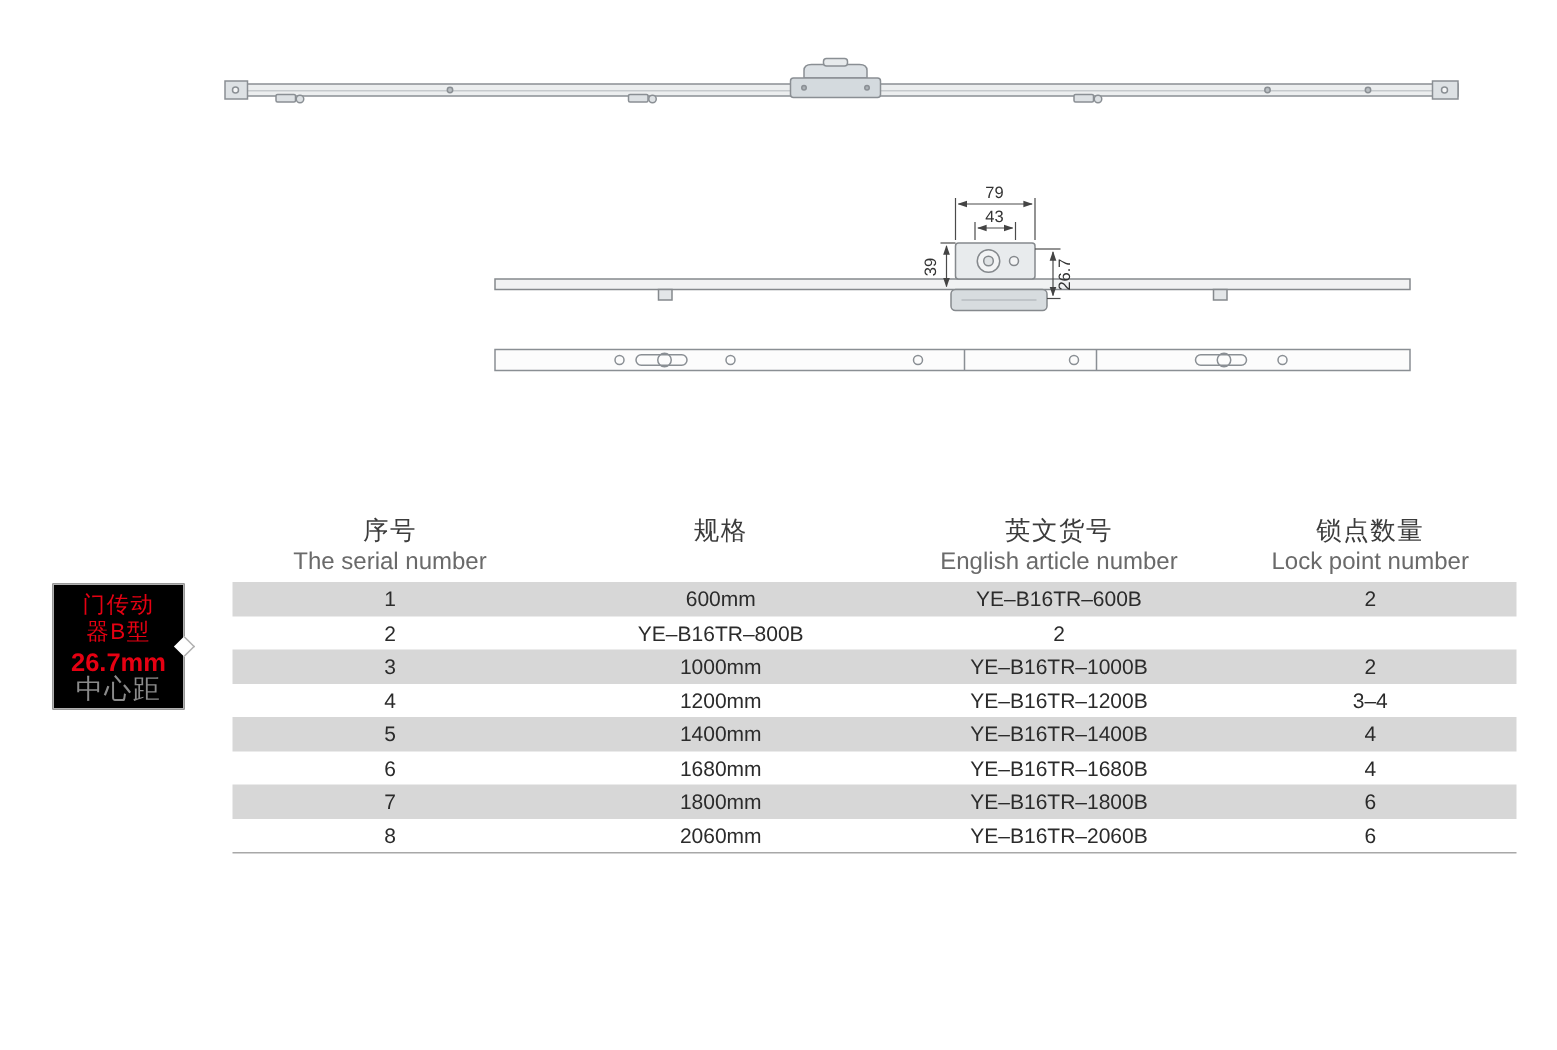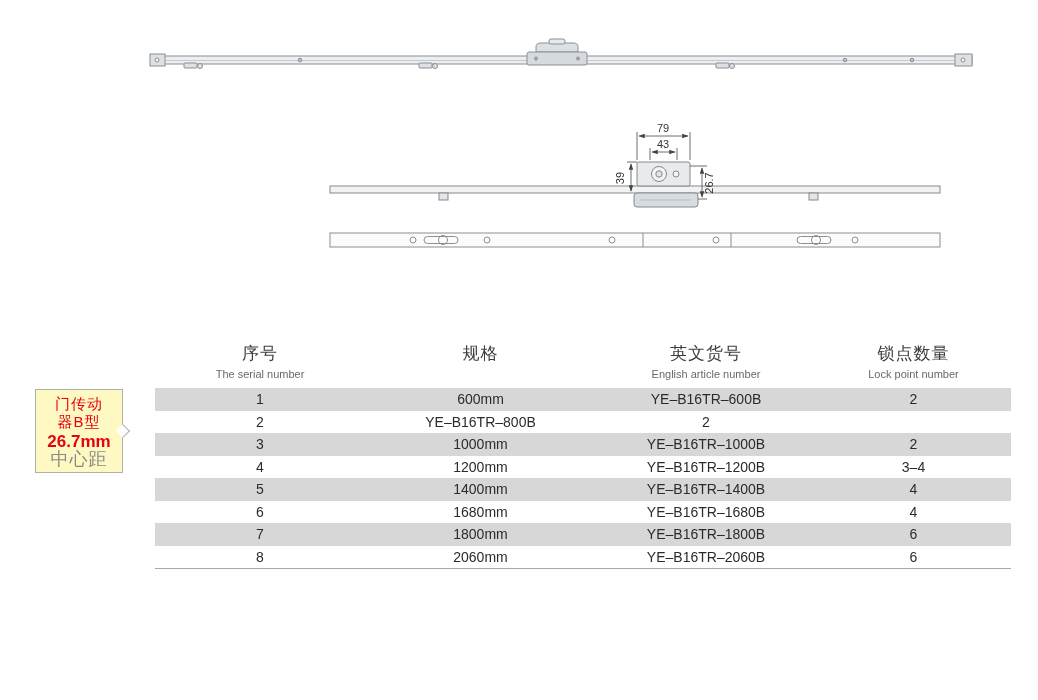--- a/index.html
+++ b/index.html
@@ -9,21 +9,21 @@
     background:#ffffff;
     font-family:"Liberation Sans","DejaVu Sans",sans-serif;
     overflow:hidden;
   }
 
   .drawing { position:absolute; left:0; top:0; }
 
   
   .callout {
     position:absolute; left:35px; top:389px; width:88px; height:84px;
-    border:1px solid #b0b0b0; background:#fef9c3;
+    border:1px solid #b0b0b0; background:#000000;
     display:flex; flex-direction:column; align-items:center; justify-content:center;
   }
   .callout::after {
     content:""; position:absolute; right:-5.5px; top:50%;
     width:9px; height:9px; background:#fff;
     border-top:1px solid #b0b0b0; border-right:1px solid #b0b0b0;
     transform:translateY(-50%) rotate(45deg);
   }
   .c-title { color:#e60012; font-size:15px; line-height:18px; letter-spacing:1px; }
   .c-size  { color:#e60012; font-size:17px; font-weight:bold; line-height:20px; margin-top:1px; }
@@ -33,21 +33,21 @@
   .spec-table {
     position:absolute; left:155px; top:339px; width:856px;
     border-bottom:1px solid #a8a8a8;
   }
   .thead {
     display:grid; grid-template-columns:210px 231px 220px 195px;
     height:49px; padding-top:4px;
   }
   .th { text-align:center; }
   .th .zh { font-size:17px; color:#3c3c3c; line-height:21px; letter-spacing:1px;text-align:center; }
-  .th .en { font-size:11px; color:#6a6a6a; line-height:13px; margin-top:4px; }
+  .th .en { font-size:16px; color:#6a6a6a; line-height:13px; margin-top:4px; }
   .t-row {
     display:grid; grid-template-columns:210px 231px 220px 195px;
     height:22.5px; align-items:center;
   }
   .t-row.alt { background:#d7d7d7; }
   .t-cell { text-align:center; font-size:14px; color:#2b2b2b; }
 </style>
 </head>
 <body>
 

